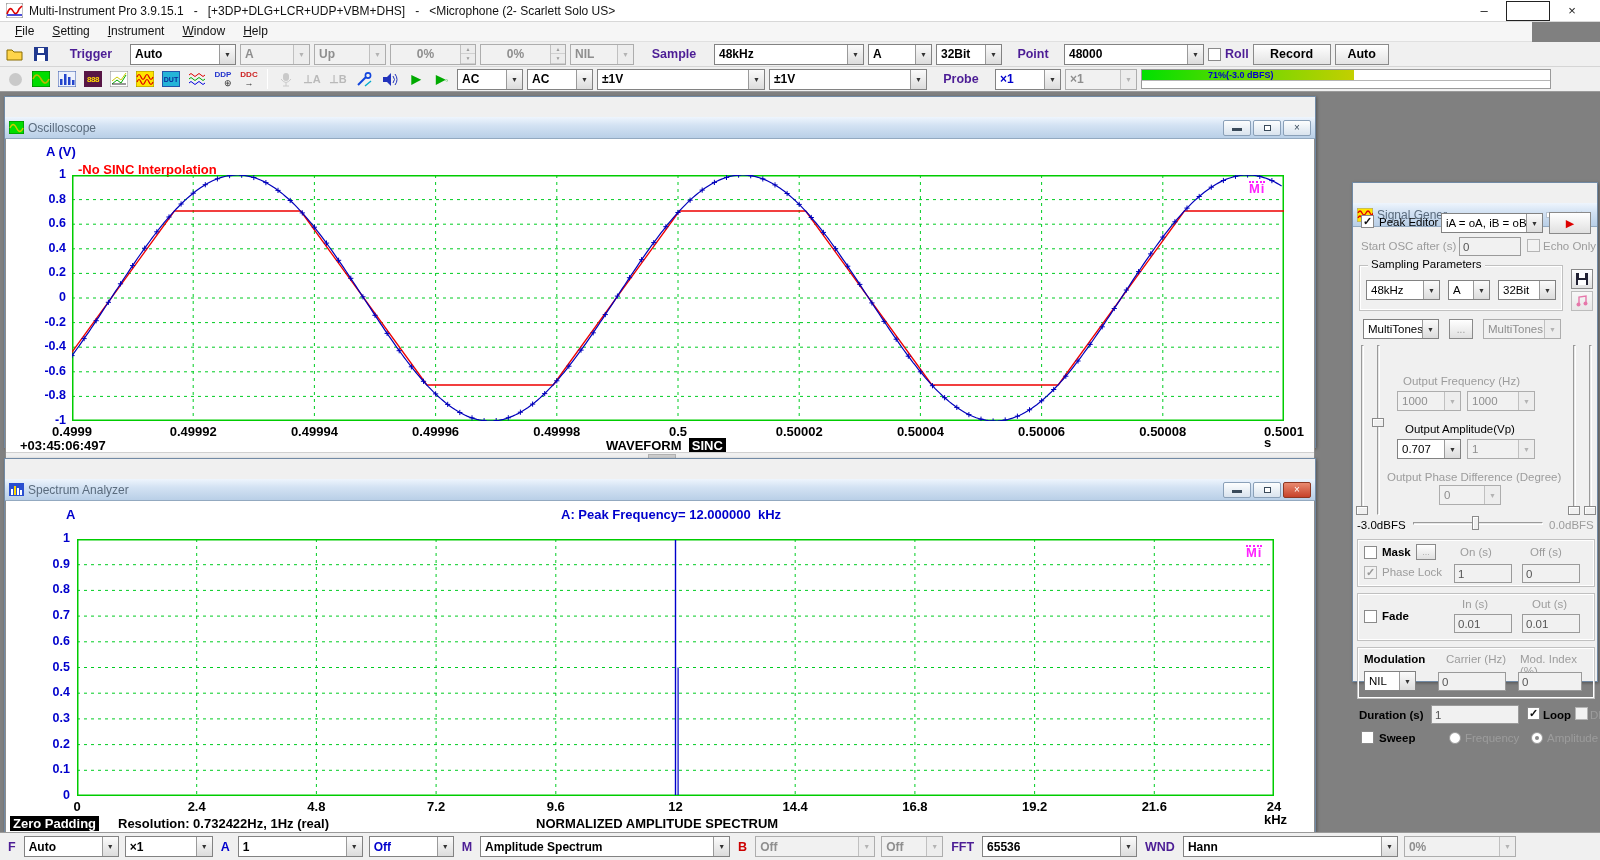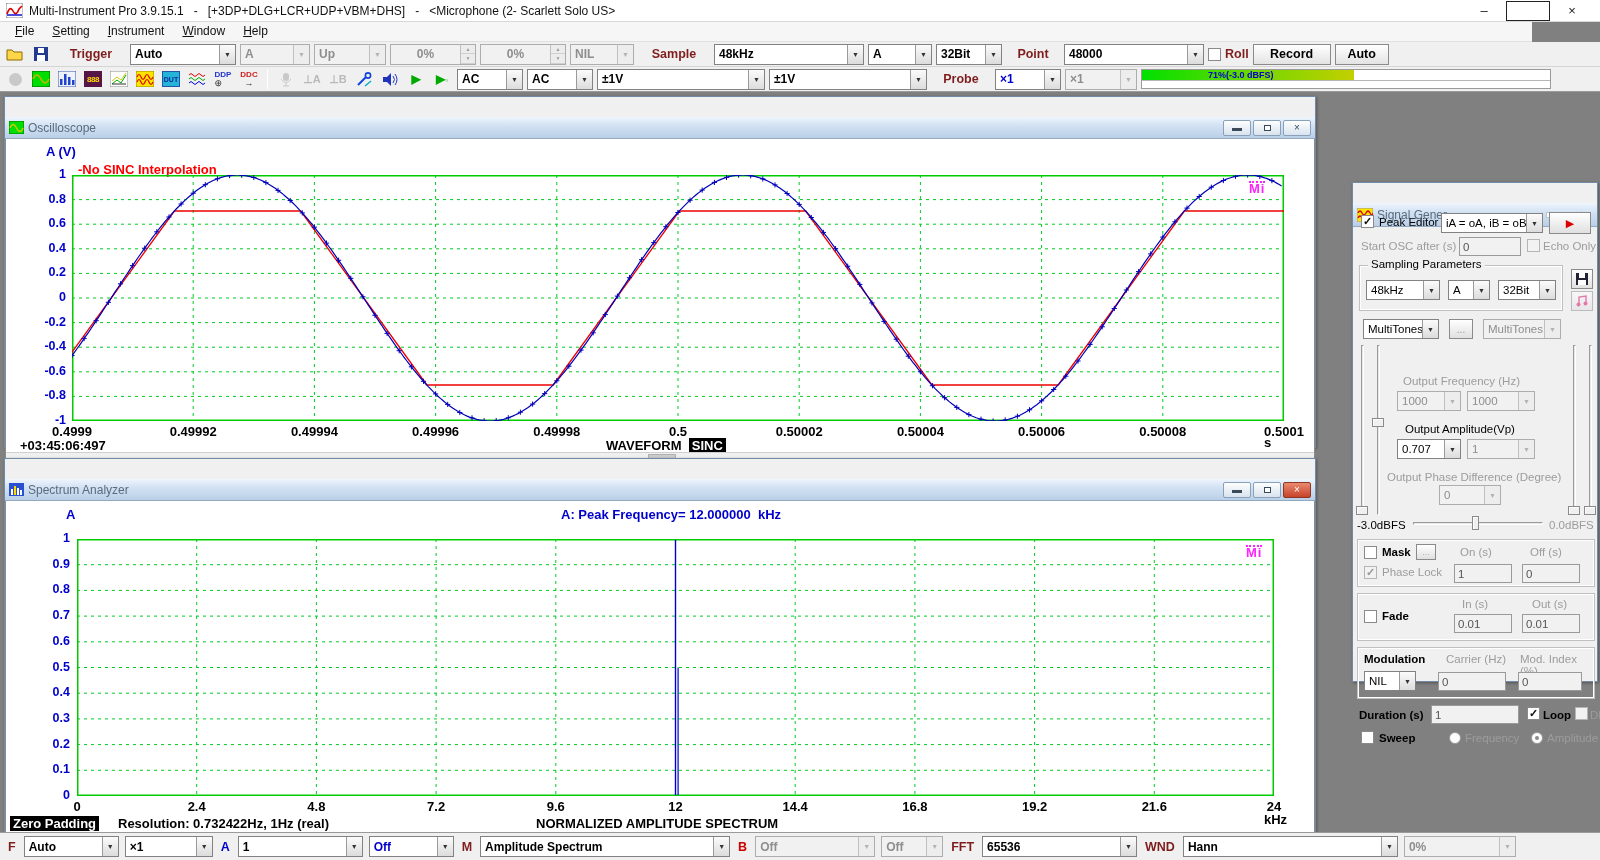--- a/index.html
+++ b/index.html
@@ -12,21 +12,21 @@
   .winctl { margin-left:auto; display:flex; }
   .winctl span { width:44px; height:20px; display:flex; align-items:center; justify-content:center; font-size:13px; color:#222; }
   .sqico { width:9px; height:9px; border:1px solid #222; display:inline-block; }
 
   .menubar { position:absolute; left:0; top:22px; width:1532px; height:20px; background:#f6f6f6; border-bottom:1px solid #e0e0e0; display:flex; padding-left:6px; }
   .menu-item { font-size:12px; color:#111; padding:2px 9px; }
 
   .toolbar { position:absolute; left:0; width:1600px; height:25px; background:#f0f0f0; display:flex; align-items:center; gap:4px; padding:0 4px; border-bottom:1px solid #d5d5d5; }
   #toolbar1 { top:42px; }
   #toolbar2 { top:67px; border-bottom:1px solid #9a9a9a; }
-  .tb-label { font-size:12.5px; font-weight:bold; color:#7f1d1d; text-align:center; white-space:nowrap; padding:0 6px; }
+  .tb-label { font-size:12.5px; font-weight:bold; color:#4c1d95; text-align:center; white-space:nowrap; padding:0 6px; }
   .combo { display:inline-flex; height:21px; border:1px solid #828282; background:#fff; align-items:center; }
   .combo .cv { flex:1; padding:0 4px; font-weight:bold; font-size:12px; color:#000; white-space:nowrap; overflow:hidden; }
   .combo .cbtn { width:16px; align-self:stretch; background:linear-gradient(#fbfbfb,#dcdcdc); border-left:1px solid #9a9a9a; color:#333; font-size:7px; display:flex; align-items:center; justify-content:center; }
   .combo.off .cv { background:#f1f1f1; color:#8e8e8e; }
   .combo.off { background:#f1f1f1; border-color:#adadad; }
   .combo.off .cbtn { color:#b3b3b3; background:#ededed; border-left-color:#c0c0c0; }
   .spin { display:inline-flex; height:21px; border:1px solid #adadad; background:#f1f1f1; }
   .spin .cv { flex:1; text-align:center; font-weight:bold; font-size:12px; color:#8e8e8e; line-height:19px; }
   .spin .arr { width:15px; display:flex; flex-direction:column; border-left:1px solid #c0c0c0; }
   .spin .arr i { flex:1; font-style:normal; font-size:5px; color:#9a9a9a; display:flex; align-items:center; justify-content:center; background:#ececec; border-bottom:1px solid #d0d0d0; }
@@ -231,21 +231,21 @@
         <span style="width:18px;height:16px;background:#24b4d8;color:#0a2a99;font-size:7px;font-weight:bold;display:inline-flex;align-items:center;justify-content:center;border:1px solid #2255aa;">DUT</span>
       </span>
       <span class="ico">
         <svg width="18" height="16">
           <path d="M1 4 Q3 1 5 4 T9 4 T13 4 T17 4" stroke="#d00" fill="none"></path>
           <path d="M1 8 Q3 5 5 8 T9 8 T13 8 T17 8" stroke="#0a0" fill="none"></path>
           <path d="M1 12 Q3 9 5 12 T9 12 T13 12 T17 12" stroke="#00d" fill="none"></path>
         </svg>
       </span>
       <span class="ico">
-        <span style="display:inline-flex;flex-direction:column;align-items:flex-start;line-height:8px;">
+        <span style="display:inline-flex;flex-direction:column;align-items:flex-end;line-height:8px;">
           <b style="font-size:8px;color:#2233cc;">DDP</b>
           <span style="font-size:9px;color:#333;">⊕</span>
         </span>
       </span>
       <span class="ico">
         <span style="display:inline-flex;flex-direction:column;align-items:center;line-height:8px;">
           <b style="font-size:8px;color:#cc2222;">DDC</b>
           <span style="font-size:9px;color:#333;">→</span>
         </span>
       </span>

